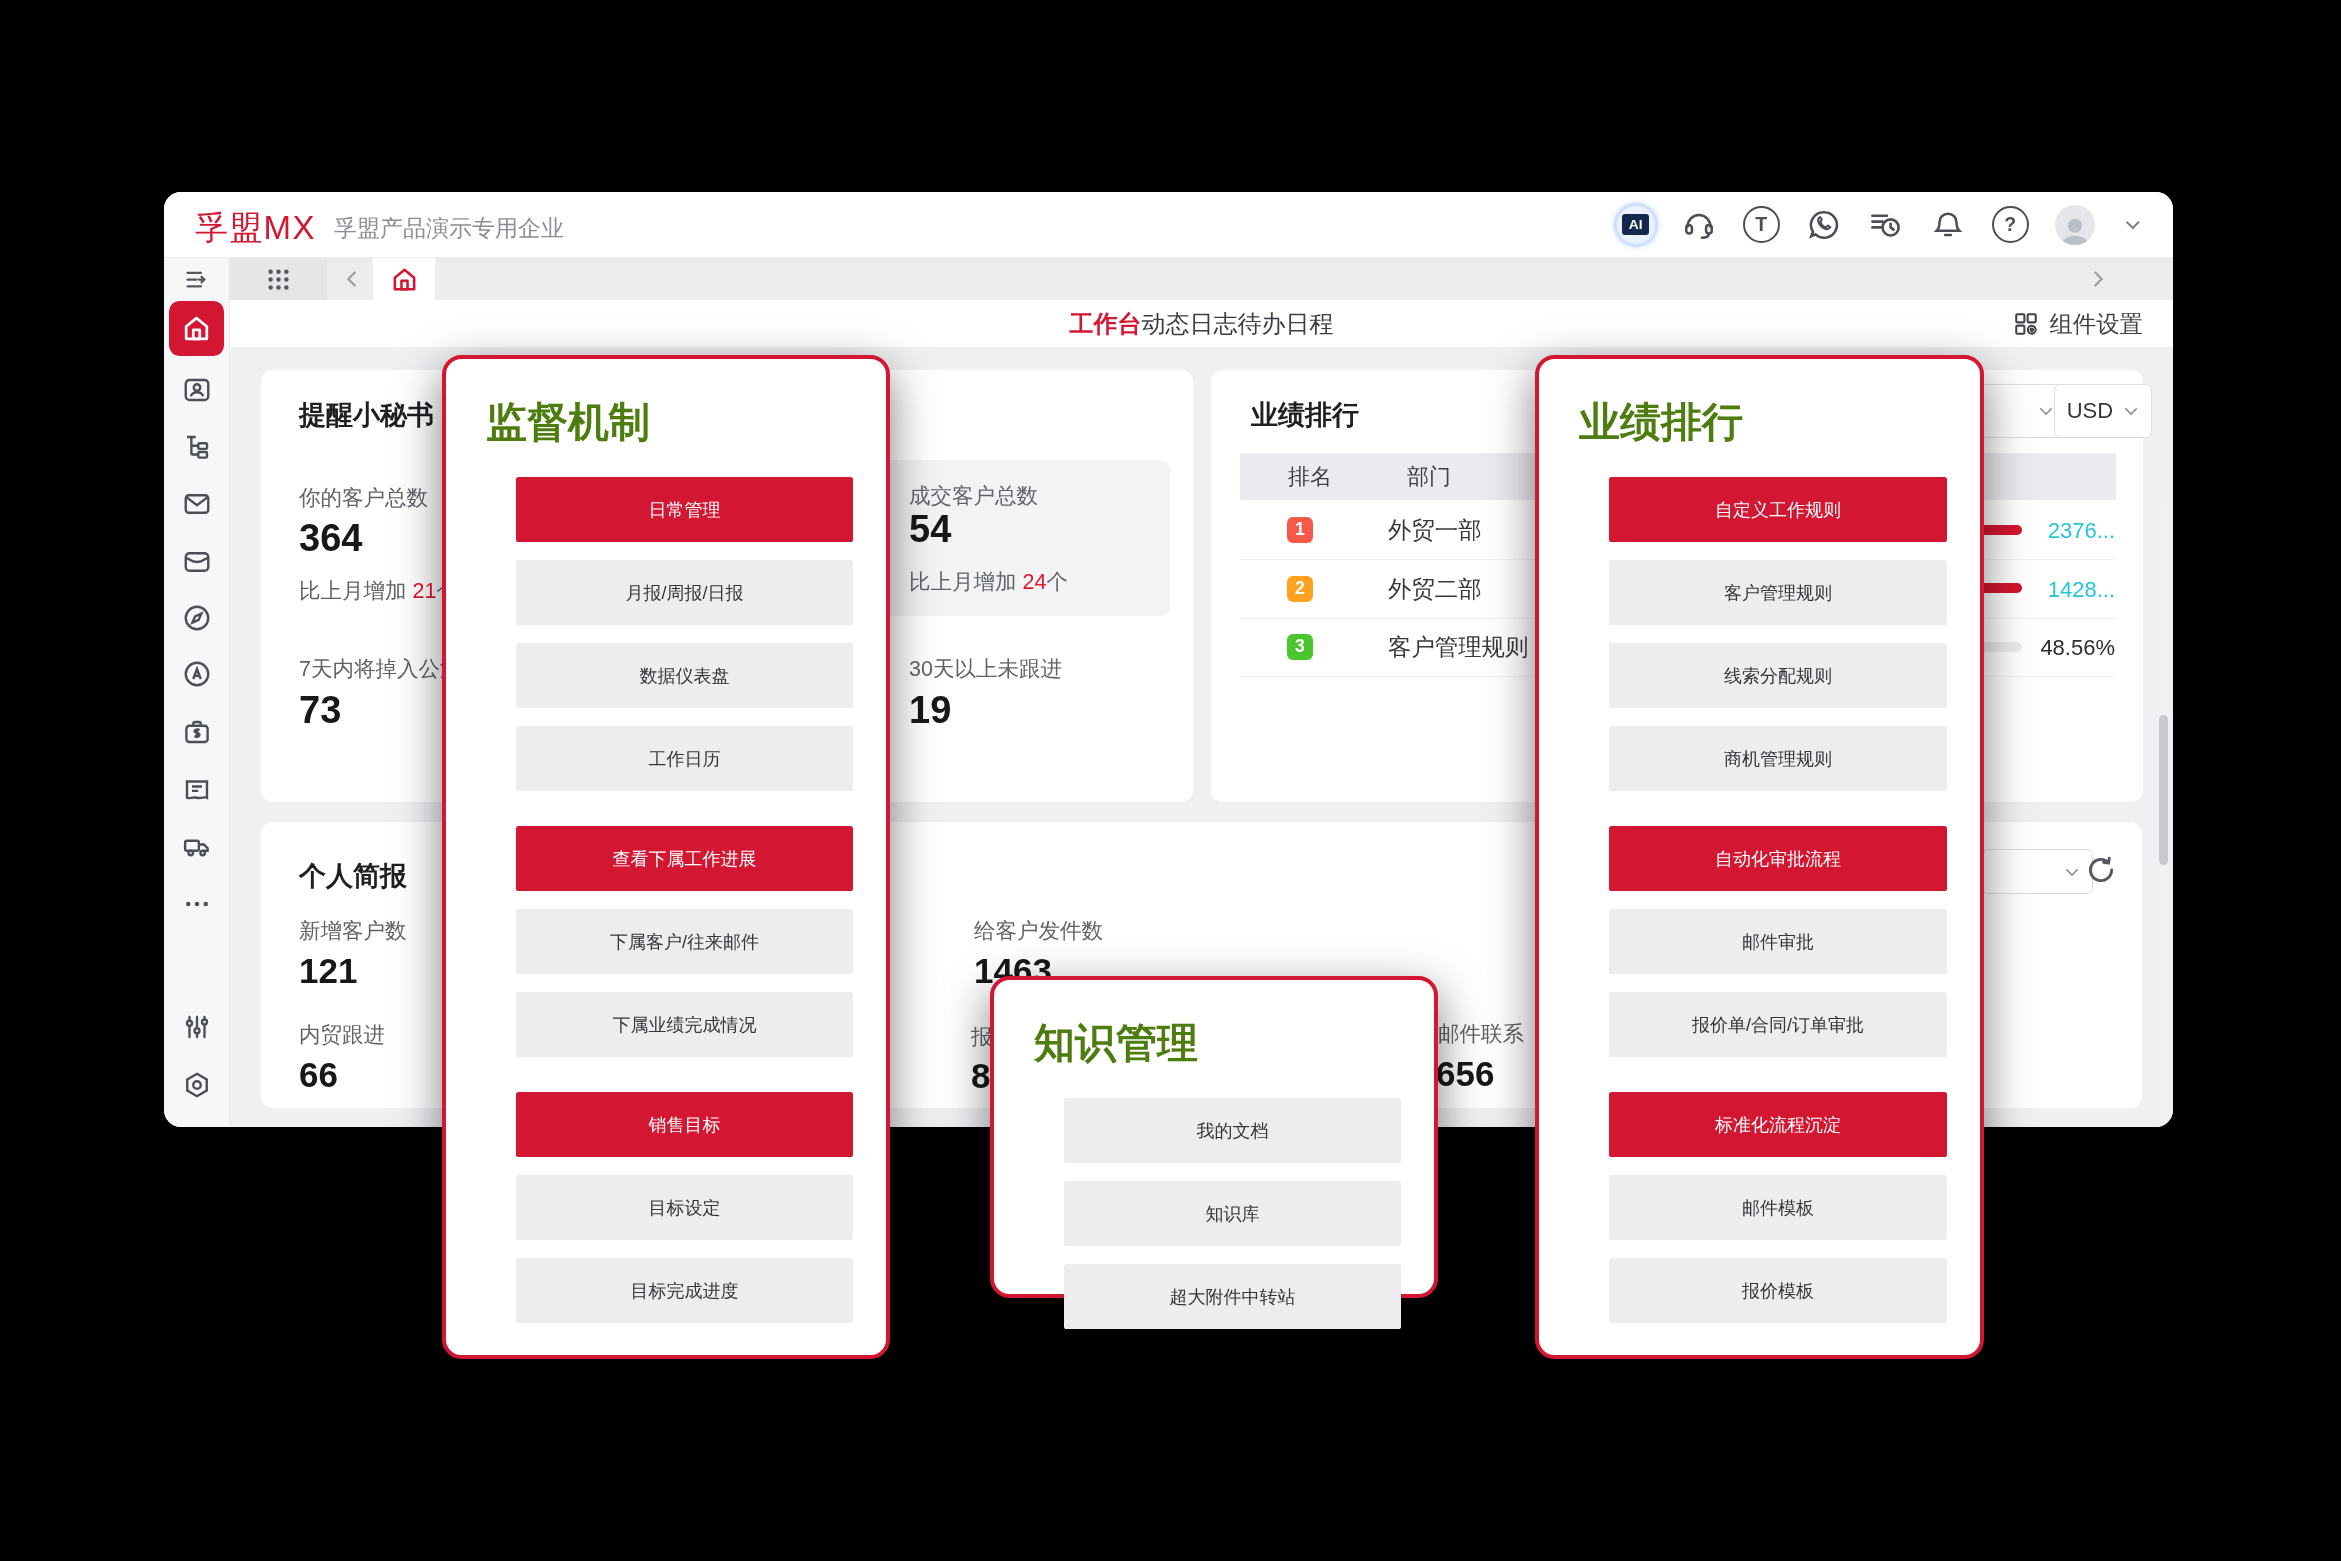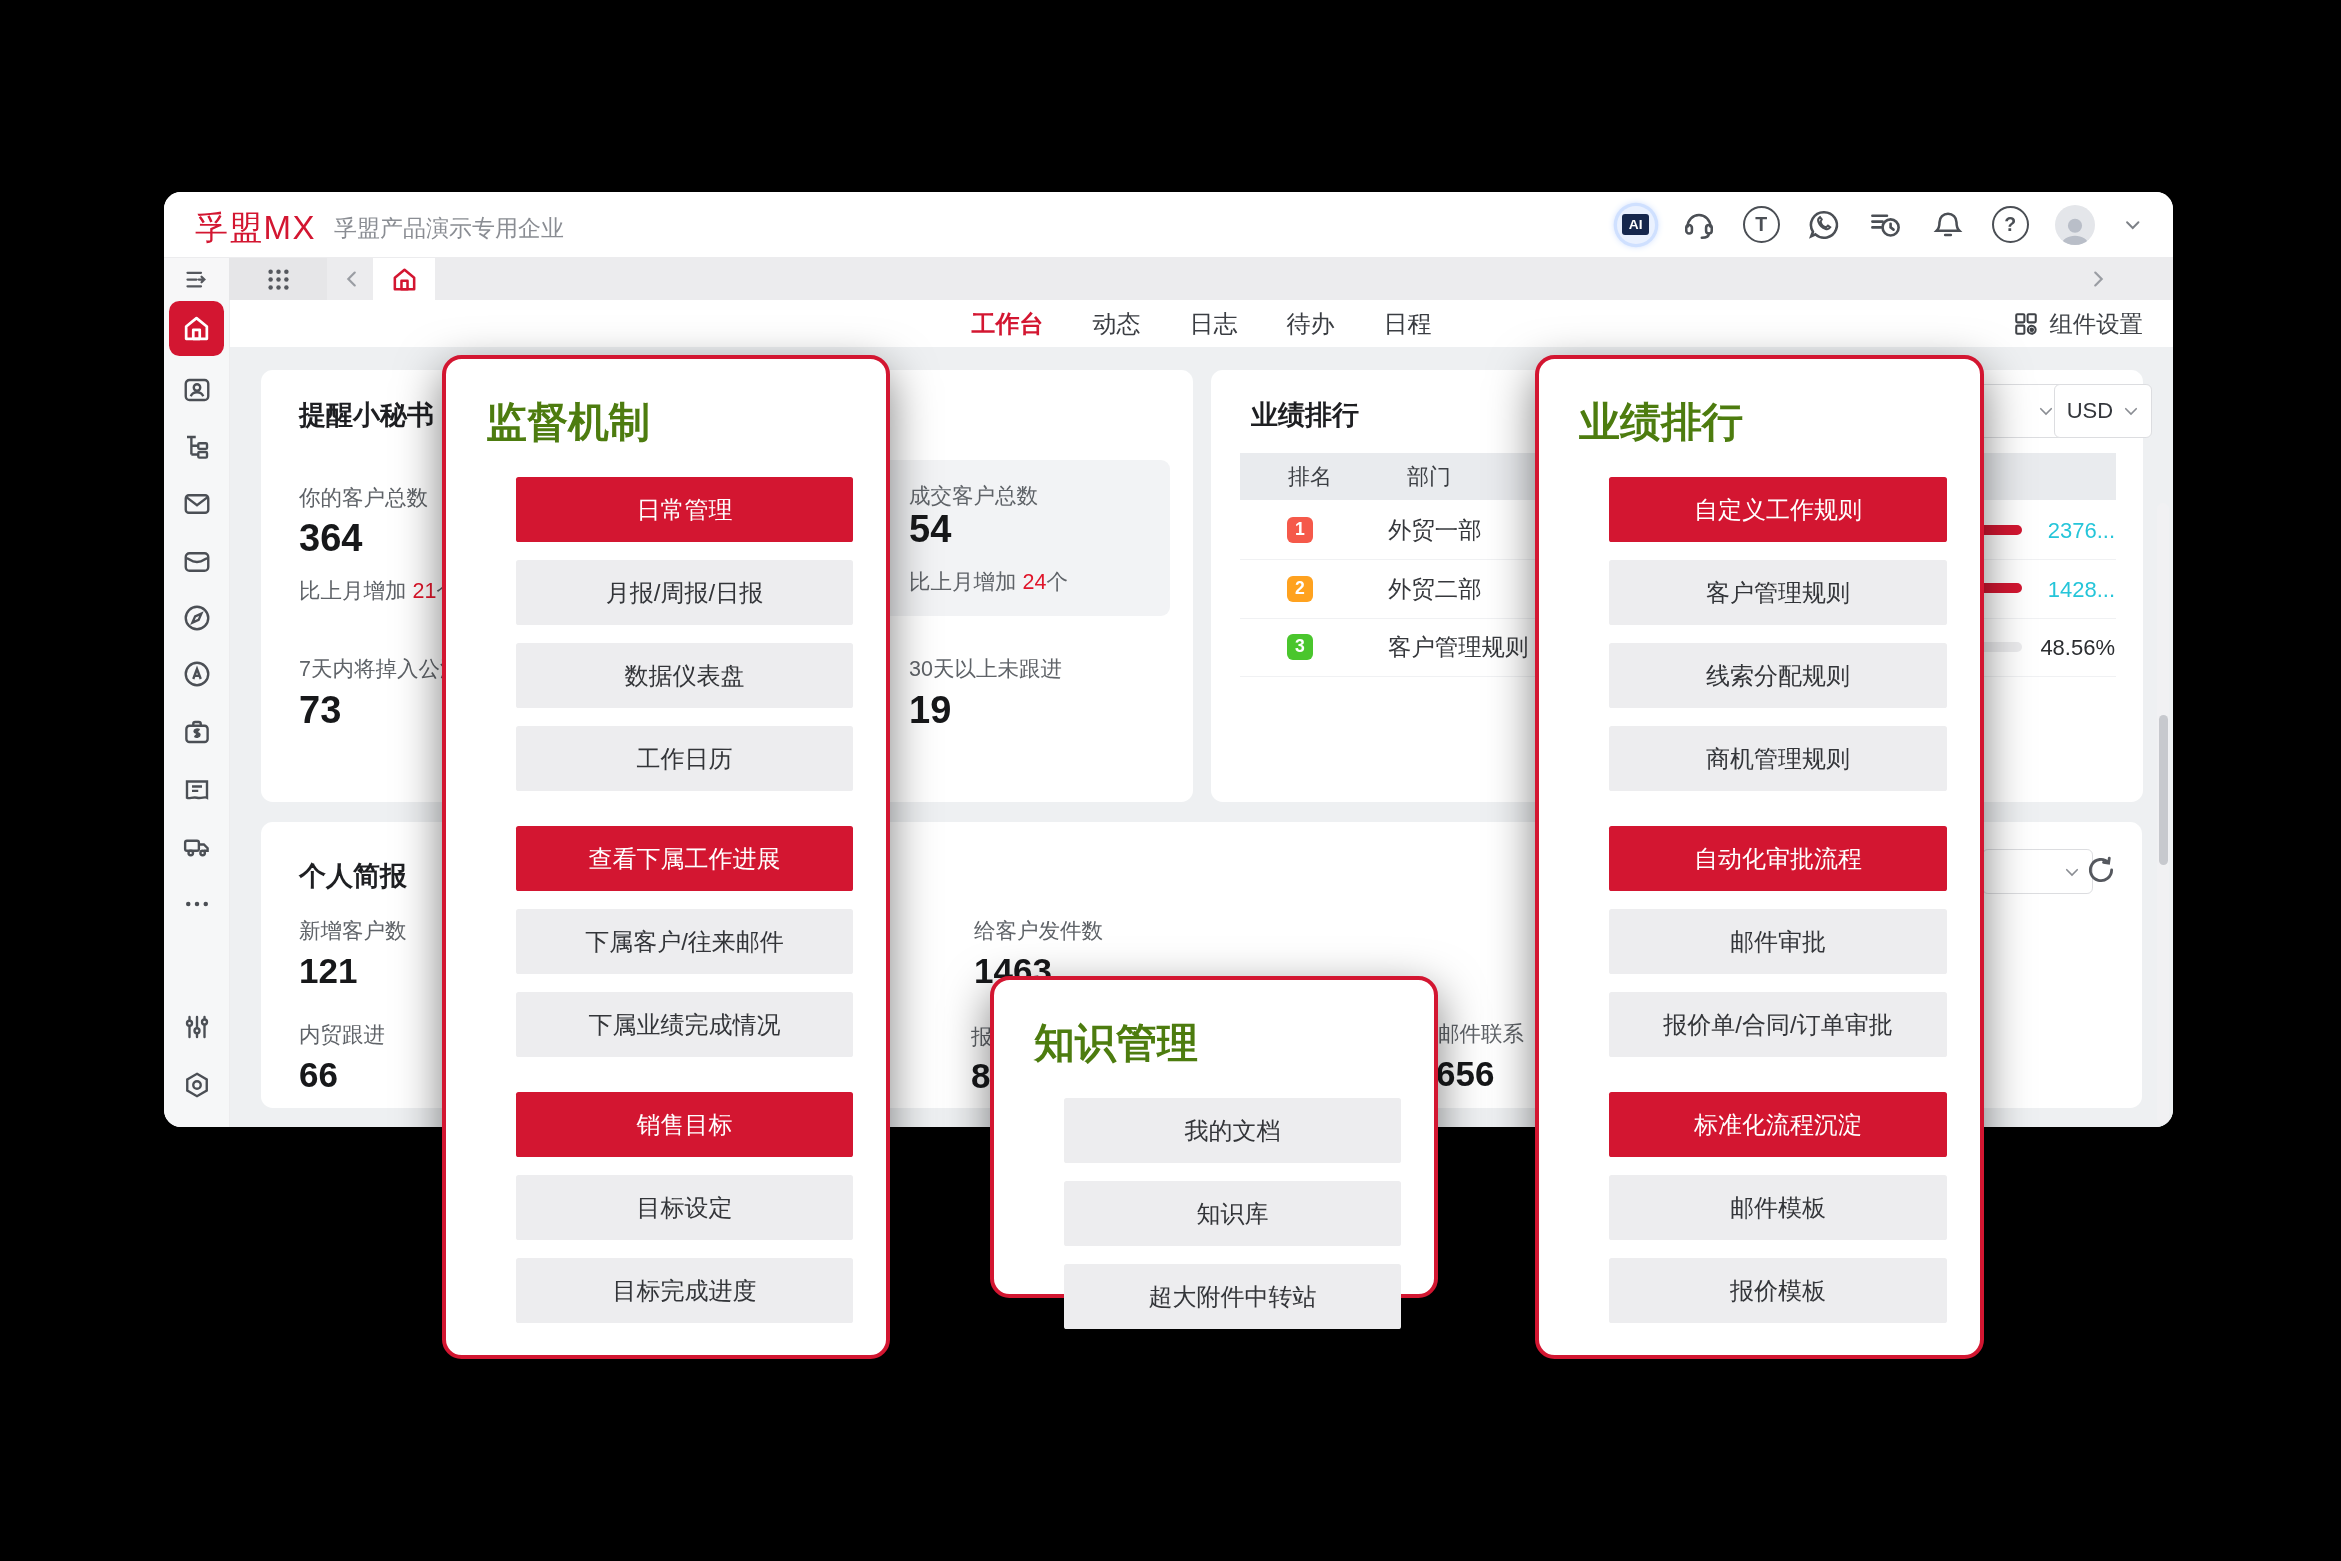--- a/index.html
+++ b/index.html
@@ -26,21 +26,21 @@
   .ts-chevl{position:absolute;left:168px;top:0;width:39px;height:42px;display:flex;align-items:center;justify-content:center;color:#9a9da3;}
   .ts-tab{position:absolute;left:209px;top:0;width:62px;height:42px;background:#fff;display:flex;align-items:center;justify-content:center;color:#d31631;}
   .ts-chevr{position:absolute;right:56px;top:0;width:39px;height:42px;display:flex;align-items:center;justify-content:center;color:#9a9da3;}
   
   .sidebar{position:absolute;left:0;top:108px;width:65px;bottom:0;background:#f6f7f8;border-right:1.3px solid #ececee;}
   .side-home{position:absolute;left:5.2px;top:1.3px;width:55px;height:55px;background:#d31631;border-radius:10.4px;
     display:flex;align-items:center;justify-content:center;color:#fff;}
   .side-ic{position:absolute;left:0;width:65px;height:34px;display:flex;align-items:center;justify-content:center;color:#4b4f55;}
   
   .chead{position:absolute;left:66px;top:108px;right:0;height:47px;background:#fff;}
-  .nav-tabs{position:absolute;left:0;right:0;top:0;height:47px;display:flex;align-items:center;justify-content:center;gap:49px;}
+  .nav-tabs{position:absolute;left:0;right:0;top:0;height:47px;display:flex;align-items:center;justify-content:center;}
   .nav-tab{font-size:24px;color:#3a3d42;}
   .nav-tab.active{color:#d31631;font-weight:bold;}
   .widget-btn{position:absolute;right:30px;top:0;height:47px;display:flex;align-items:center;gap:10.4px;color:#3f4247;font-size:23.4px;}
   
   .content{position:absolute;left:66px;top:155px;right:0;bottom:0;background:#eef0f2;}
   .card{position:absolute;background:#fff;border-radius:11.7px;}
   .card-title{font-size:27px;font-weight:bold;color:#1e1f22;}
   .stat-label{font-size:21.5px;color:#5f6368;white-space:nowrap;}
   .stat-value{font-size:38px;font-weight:bold;color:#17181a;}
   .stat-value.sm{font-size:35px;}
@@ -58,21 +58,21 @@
   .rk-val{position:absolute;font-size:22px;color:#25c5d9;text-align:right;width:104px;}
   .rk-val.dark{color:#2b2d30;}
   .select-box{position:absolute;background:#fff;border:1.3px solid #dcdde0;border-radius:5.9px;display:flex;
     align-items:center;justify-content:space-between;padding:0 11.7px;font-size:22px;color:#34373c;}
   
   .overlay{position:absolute;background:#fff;border:4.6px solid #d31631;border-radius:19.5px;
     box-shadow:0 15.6px 46px rgba(0,0,0,.5);box-sizing:border-box;}
   .ov-title{margin:36px 0 0 40px;font-size:41px;font-weight:800;color:#4d7c0f;}
   .ov-items{margin:27px 33px 0 33px;display:flex;flex-direction:column;gap:18px;}
   .pbtn{height:65px;border-radius:2.6px;display:flex;align-items:center;justify-content:center;
-    font-size:24px;white-space:nowrap;margin-left:37px;}
+    font-size:18px;white-space:nowrap;margin-left:37px;}
   .pbtn.red{background:#d31631;color:#fff;}
   .pbtn.gray{background:#ededef;color:#333539;}
   .pbtn.gap{margin-top:17px;}
   .scroll-track{position:absolute;right:3.9px;top:156px;width:11.7px;bottom:2.6px;background:#f1f1f3;border-radius:5.9px;}
   .scroll-thumb{position:absolute;right:5.2px;top:368px;width:9px;height:150px;background:#c7c9ce;border-radius:4.6px;}
   svg{display:block;}
 </style>
 </head>
 <body>
 

